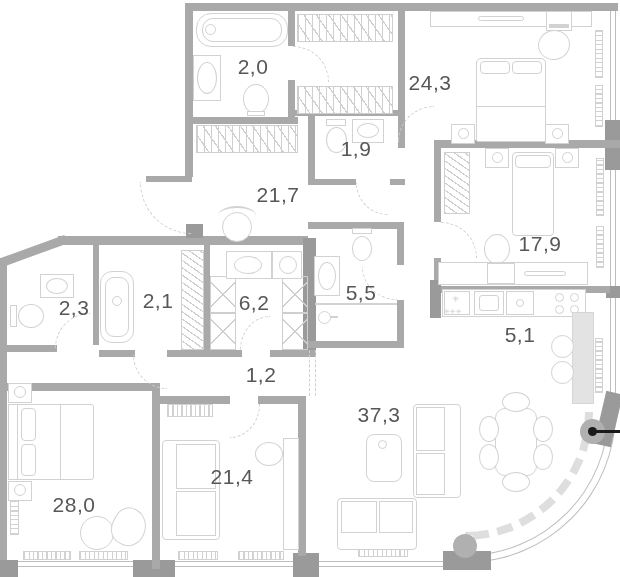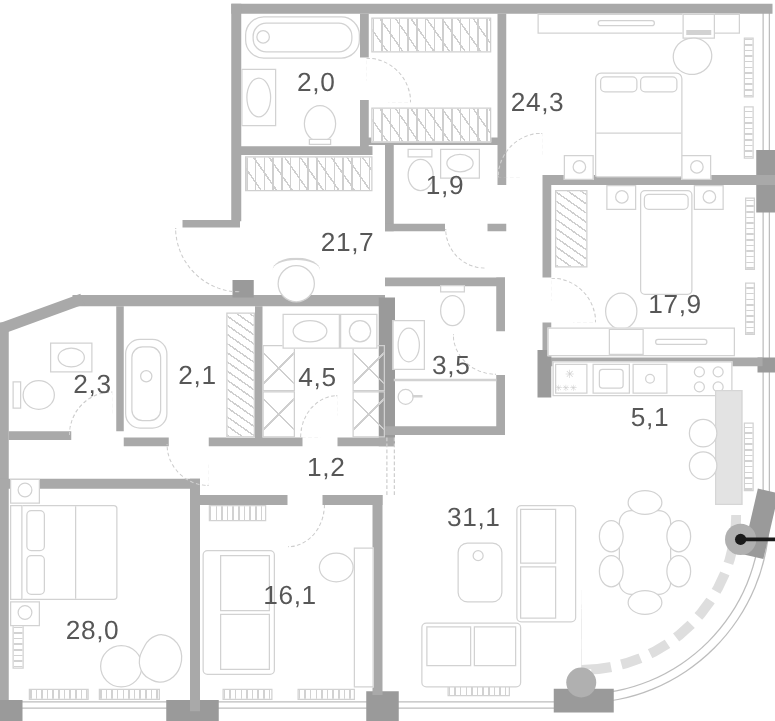--- a/index.html
+++ b/index.html
@@ -241,25 +241,25 @@
   <div class="fx circ" style="left:222px;top:212px;width:30px;height:30px"></div>
   <div class="fx circ nofill" style="left:218px;top:206px;width:38px;height:20px;border-width:2.5px;border-bottom:none;border-left:none;border-right:none"></div>
 
   <span class="lbl" style="left:253px;top:67px">2,0</span>
   <span class="lbl" style="left:430px;top:83px">24,3</span>
   <span class="lbl" style="left:356px;top:149px">1,9</span>
   <span class="lbl" style="left:278px;top:195px">21,7</span>
   <span class="lbl" style="left:540px;top:244px">17,9</span>
   <span class="lbl" style="left:74px;top:308px">2,3</span>
   <span class="lbl" style="left:158px;top:301px">2,1</span>
-  <span class="lbl" style="left:254px;top:303px">4,5</span>
-  <span class="lbl" style="left:361px;top:293px">3,5</span>
+  <span class="lbl" style="left:254px;top:303px">6,2</span>
+  <span class="lbl" style="left:361px;top:293px">5,5</span>
   <span class="lbl" style="left:520px;top:335px">5,1</span>
   <span class="lbl" style="left:261px;top:375px">1,2</span>
-  <span class="lbl" style="left:379px;top:415px">31,1</span>
-  <span class="lbl" style="left:232px;top:477px">16,1</span>
+  <span class="lbl" style="left:379px;top:415px">37,3</span>
+  <span class="lbl" style="left:232px;top:477px">21,4</span>
   <span class="lbl" style="left:74px;top:505px">28,0</span>
 
   <div class="circ" style="position:absolute;left:580px;top:419px;width:25px;height:25px;background:var(--fill,#b0b0b0)"></div>
   <div style="position:absolute;left:592px;top:430px;width:28px;height:3px;background:var(--ink,#1a1a1a)"></div>
   <div class="circ" style="position:absolute;left:588px;top:427px;width:9px;height:9px;background:var(--ink,#1a1a1a)"></div>
 
 </div>
 
 </body></html>

